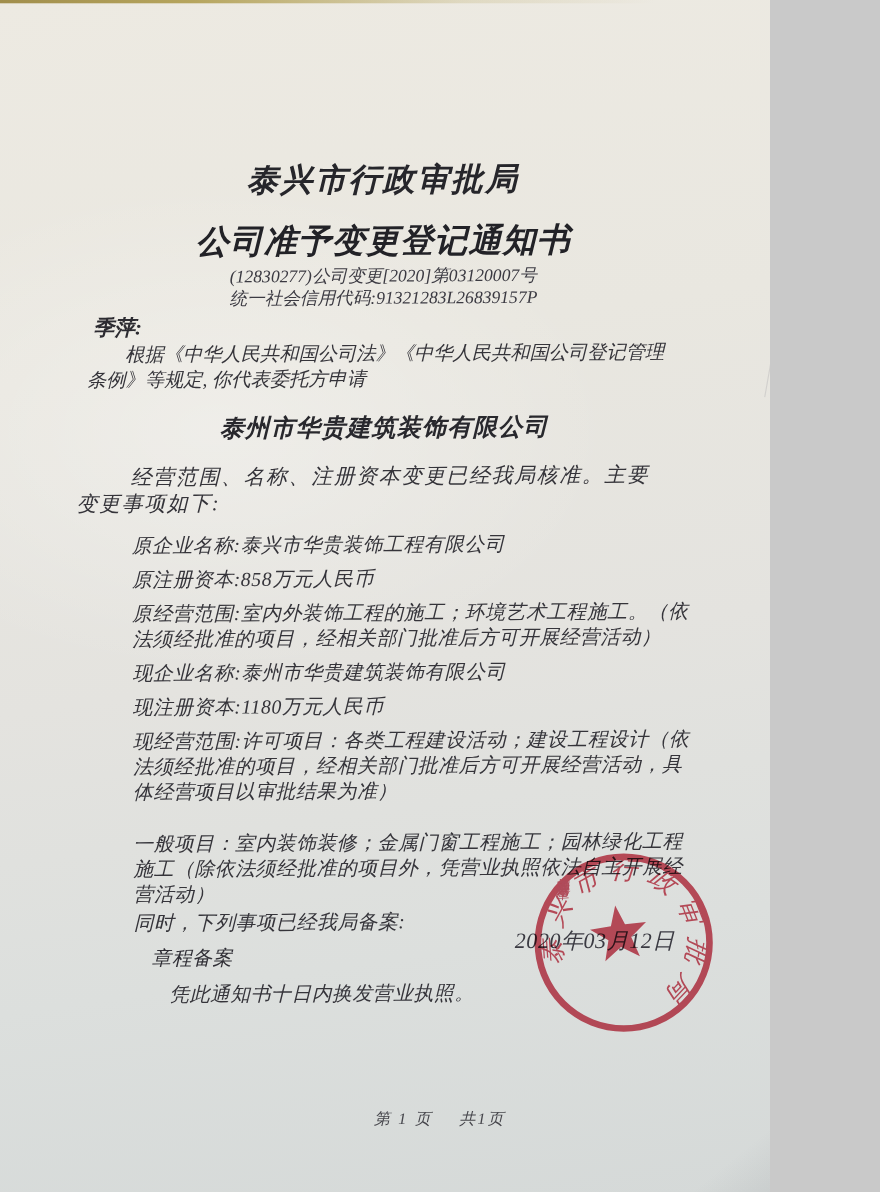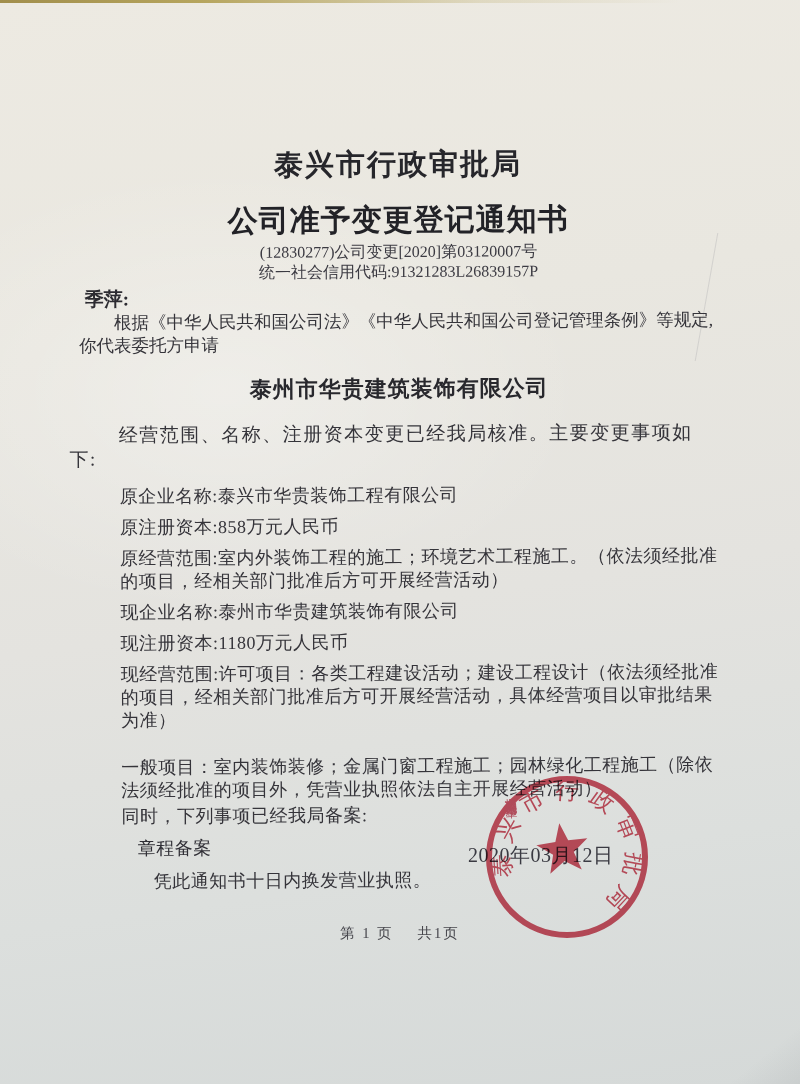--- a/index.html
+++ b/index.html
@@ -1,22 +1,23 @@
 <!DOCTYPE html>
 <html><head>
 <meta charset="utf-8">
 <style>
   html,body{margin:0;padding:0;background:#c9c9c9;}
   .page{
-    position:relative;width:800px;height:1084px;overflow:hidden;
+    position:relative;width:700px;height:1084px;overflow:hidden;
     background:
       radial-gradient(ellipse 520px 320px at 28% 36%, rgba(255,255,255,0.30), rgba(255,255,255,0) 70%),
       linear-gradient(172deg,#edeae2 0%,#e9e7e0 30%,#e4e3df 55%,#dcdfdd 78%,#d5d9d8 100%);
     font-family:"Liberation Serif","DejaVu Serif",serif;
     color:#35343a;
+    font-style:italic;
   }
   .top-edge{position:absolute;top:0;left:0;width:100%;height:3px;
     background:linear-gradient(90deg,#a18e4c 0%,#b6a55e 25%,rgba(182,165,94,0.25) 60%,rgba(182,165,94,0) 85%);}
   .crease{position:absolute;left:706px;top:232px;width:1px;height:130px;
     background:rgba(130,132,140,0.22);transform:rotate(10deg);}
   .corner-shadow{position:absolute;right:-50px;bottom:-46px;width:200px;height:160px;
     background:linear-gradient(135deg,rgba(0,0,0,0) 55%,rgba(110,115,122,0.14) 78%,rgba(95,100,110,0.22) 100%);
     transform:rotate(6deg);}
   .content{position:absolute;inset:0;transform:rotate(-0.3deg);}
 
@@ -44,21 +45,21 @@
   .date{position:absolute;left:468px;top:842px;font-size:20px;letter-spacing:0.5px;
     color:#3a3a42;z-index:3;}
 
   .seal{position:absolute;left:480px;top:770px;width:174px;height:174px;z-index:4;
     mix-blend-mode:multiply;opacity:0.92;}
   .seal svg{position:absolute;inset:0;}
   .seal-inner-text{position:absolute;left:24px;top:18px;height:124px;width:18px;
     writing-mode:vertical-rl;text-orientation:upright;font-size:12px;letter-spacing:1px;
     color:#c6475b;transform:rotate(-4deg);font-family:"Liberation Serif","DejaVu Serif",serif;}
 
-  .footer{position:absolute;left:340px;top:924px;display:flex;gap:24px;
+  .footer{position:absolute;left:340px;top:1008px;display:flex;gap:24px;
     font-size:14.5px;letter-spacing:2px;color:#46464c;}
 </style>
 </head>
 <body>
 
 <div class="page">
   <div class="top-edge"></div>
   <div class="crease"></div>
   <div class="corner-shadow"></div>
 

